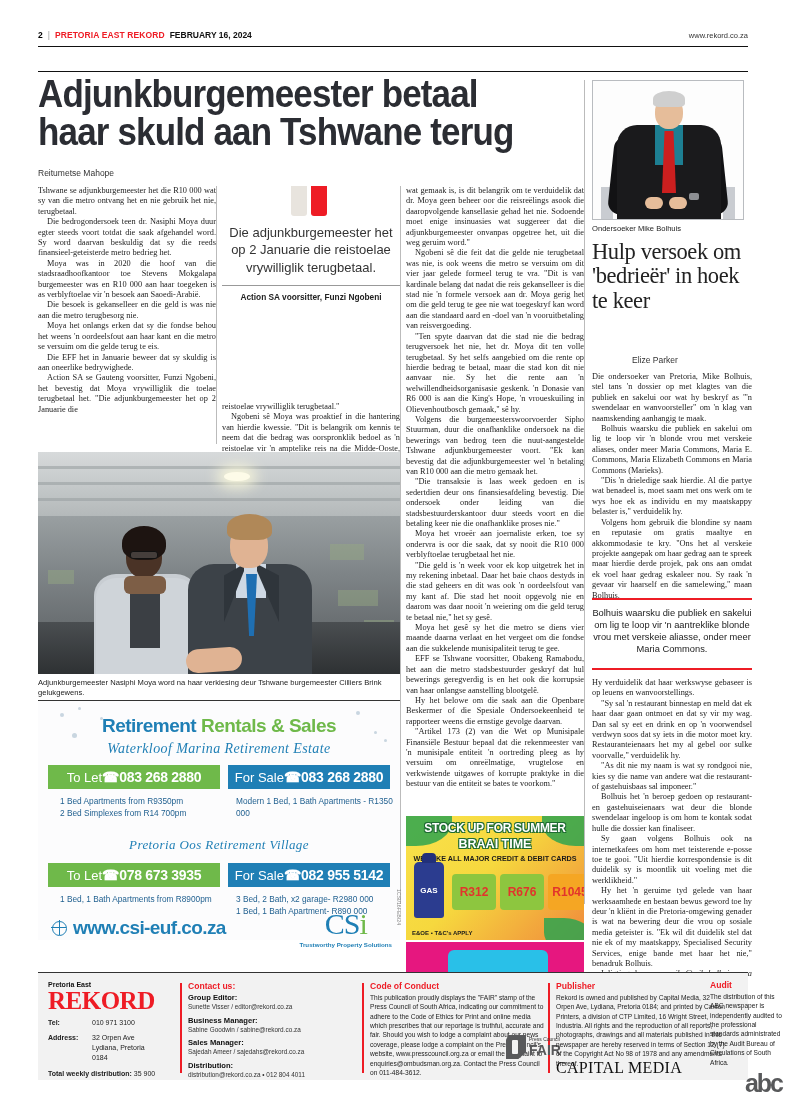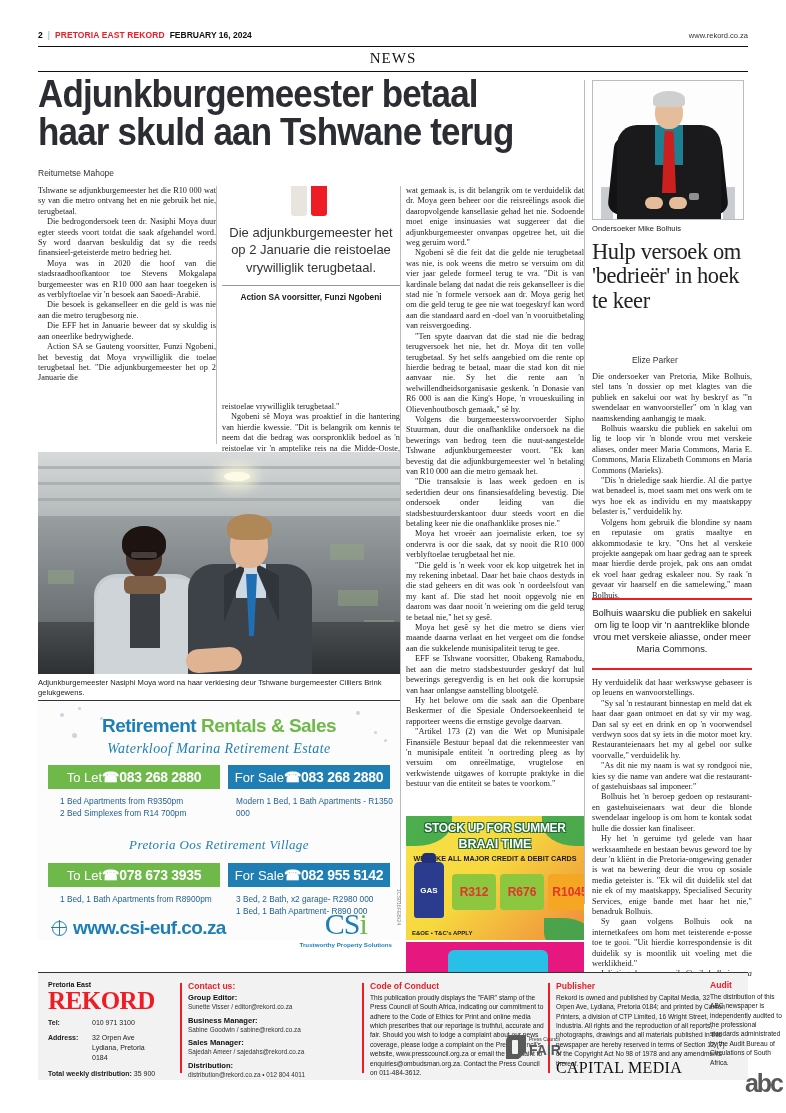--- a/index.html
+++ b/index.html
@@ -279,35 +279,35 @@
   <div class="topbar">
     <div class="topbar-left">
       <span class="pgnum">2</span>
       <span class="pipe">|</span>
       <span class="mastname">PRETORIA EAST REKORD</span>
       <span class="issuedate">FEBRUARY 16, 2024</span>
     </div>
     <div class="topbar-right">www.rekord.co.za</div>
   </div>
   <div class="rule-top"></div>
-  <div class="section-title">NEWS</div>
   <div class="rule-top2"></div>
 
   <h1 class="headline">Adjunkburgemeester betaal haar skuld aan Tshwane terug</h1>
   <div class="byline-main">Reitumetse Mahope</div>
 
   <div class="vline" style="left:216px; top:186px; height:258px;"></div>
   <div class="vline" style="left:400px; top:186px; height:718px;"></div>
   <div class="vline" style="left:584px; top:80px; height:824px;"></div>
 
   <div class="col" id="col1">
     <p class="noindent">Tshwane se adjunkburgemeester het die R10 000 wat sy van die metro ontvang het en nie gebruik het nie, terugbetaal.</p>
     <p>Die bedrogondersoek teen dr. Nasiphi Moya duur egter steeds voort totdat die saak afgehandel word. Sy word daarvan beskuldig dat sy die reeds finansieel-geteisterde metro bedrieg het.</p>
     <p>Moya was in 2020 die hoof van die stadsraadhoofkantoor toe Stevens Mokgalapa burgemeester was en R10 000 aan haar toegeken is as verblyftoelae vir 'n besoek aan Saoedi-Arabië.</p>
     <p>Die besoek is gekanselleer en die geld is was nie aan die metro terugbesorg nie.</p>
+    <p>Moya het onlangs erken dat sy die fondse behou het weens 'n oordeelsfout aan haar kant en die metro se versuim om die gelde terug te eis.</p>
     <p>Die EFF het in Januarie beweer dat sy skuldig is aan oneerlike bedrywighede.</p>
     <p>Action SA se Gauteng voorsitter, Funzi Ngobeni, het bevestig dat Moya vrywilliglik die toelae terugbetaal het. "Die adjunkburgemeester het op 2 Januarie die</p>
   </div>
 
   <div class="pullquote">
     <div class="qmark">
         <span class="a"></span>
         <span class="b"></span>
       </div>
     <div class="pq-text">Die adjunkburgemeester het op 2 Januarie die reistoelae vrywilliglik terugbetaal.</div>
@@ -395,22 +395,22 @@
 
   <div class="pq2-rule-top"></div>
   <div class="pq2">Bolhuis waarsku die publiek en sakelui om lig te loop vir 'n aantreklike blonde vrou met verskeie aliasse, onder meer Maria Commons.</div>
   <div class="pq2-rule-bot"></div>
 
   <div class="col" id="col5">
     <p class="noindent">Hy verduidelik dat haar werkswyse gebaseer is op leuens en wanvoorstellings.</p>
     <p>"Sy sal 'n restaurant binnestap en meld dat ek haar daar gaan ontmoet en dat sy vir my wag. Dan sal sy eet en drink en op 'n voorwendsel verdwyn soos dat sy iets in die motor moet kry. Restauranteienaars het my al gebel oor sulke voorvalle," verduidelik hy.</p>
     <p>"As dit nie my naam is wat sy rondgooi nie, kies sy die name van andere wat die restaurant- of gastehuisbaas sal imponeer."</p>
     <p>Bolhuis het 'n beroep gedoen op restaurant- en gastehuiseienaars wat deur die blonde swendelaar ingeloop is om hom te kontak sodat hulle die dossier kan finaliseer.</p>
+    <p>Sy gaan volgens Bolhuis ook na internetkafees om hom met teisterende e-posse toe te gooi. "Uit hierdie korrespondensie is dit duidelik sy is moontlik uit voeling met die werklikheid."</p>
     <p>Hy het 'n geruime tyd gelede van haar werksaamhede en bestaan bewus geword toe hy deur 'n kliënt in die Pretoria-omgewing genader is wat na bewering deur die vrou op sosiale media geteister is. "Ek wil dit duidelik stel dat nie ek of my maatskappy, Specialised Security Services, enige bande met haar het nie," benadruk Bolhuis.</p>
-    <p>Sy gaan volgens Bolhuis ook na internetkafees om hom met teisterende e-posse toe te gooi. "Uit hierdie korrespondensie is dit duidelik sy is moontlik uit voeling met die werklikheid."</p>
     <p><span>Inligting kan aan </span><span class="email-it">mike@mikebolhuis.co.za</span><span> verskaf word.</span></p>
   </div>
 
   <div class="ad1">
     <div class="ad1-inner"></div>
     <div class="ad1-dots">
       <i style="left:22px;  top:12px; width:4px; height:4px;"></i>
       <i style="left:40px;  top:6px;  width:3px; height:3px;"></i>
       <i style="left:62px;  top:16px; width:3px; height:3px;"></i>
       <i style="left:34px;  top:32px; width:5px; height:5px;"></i>

